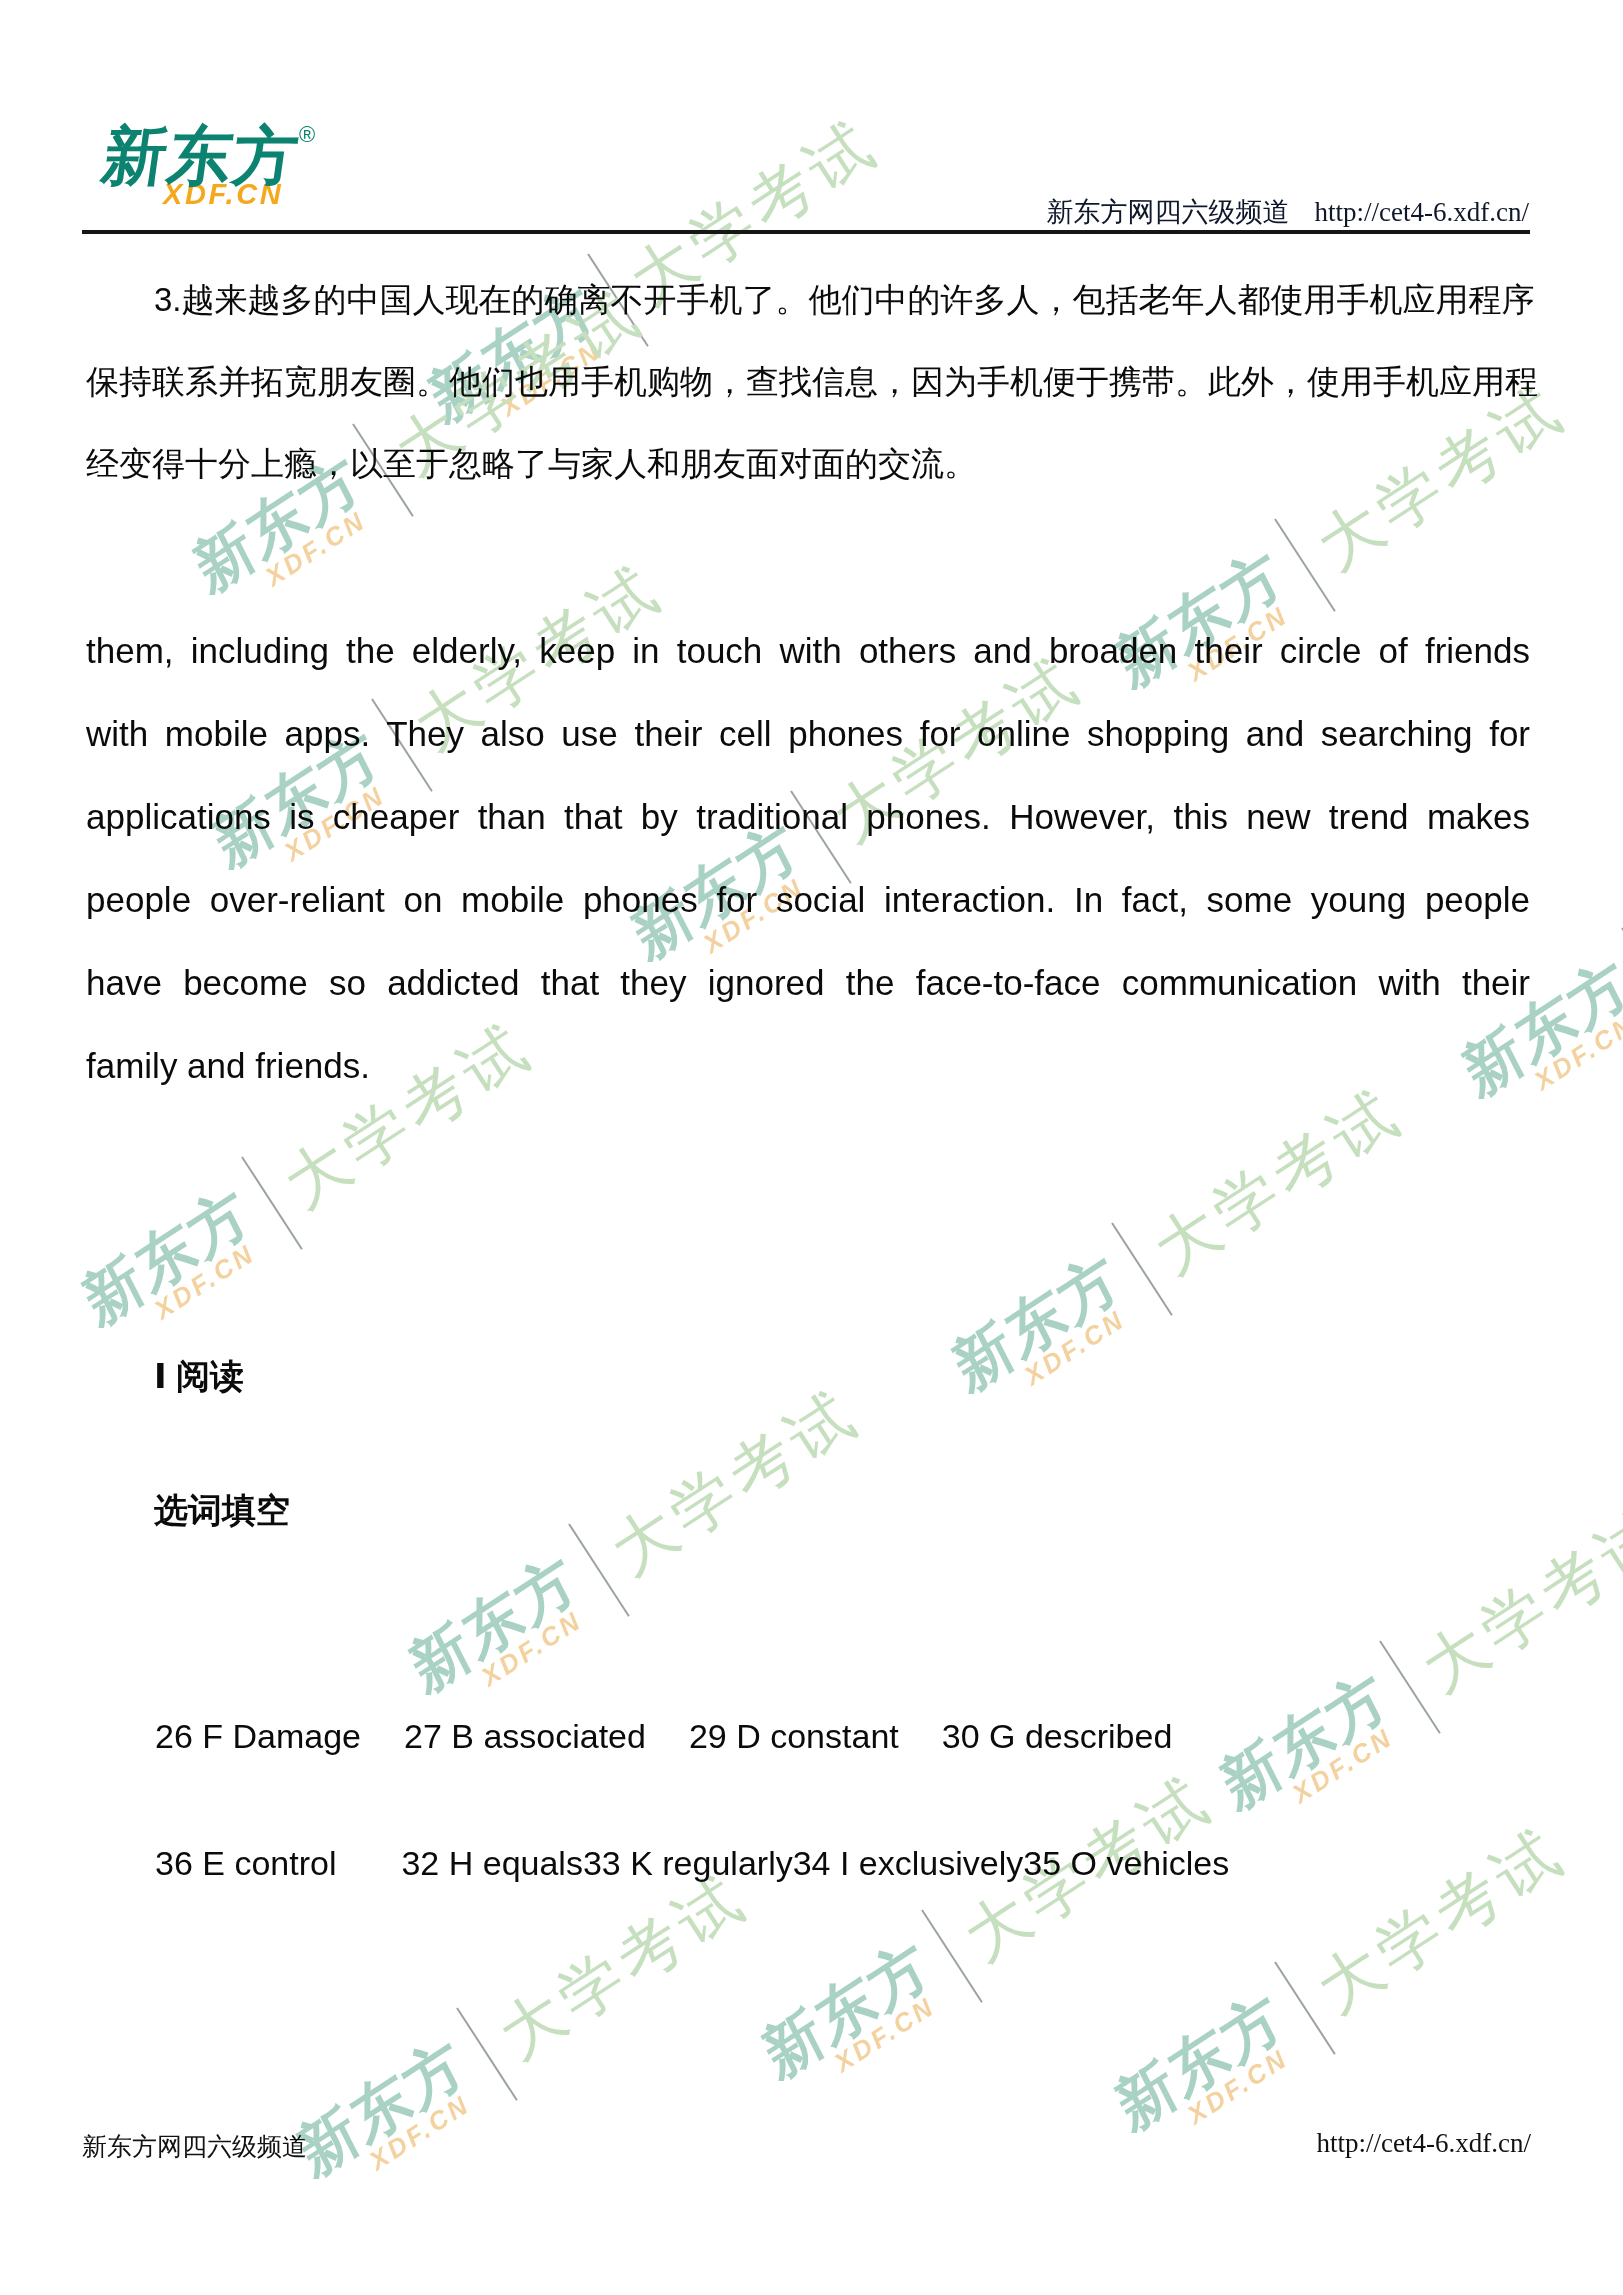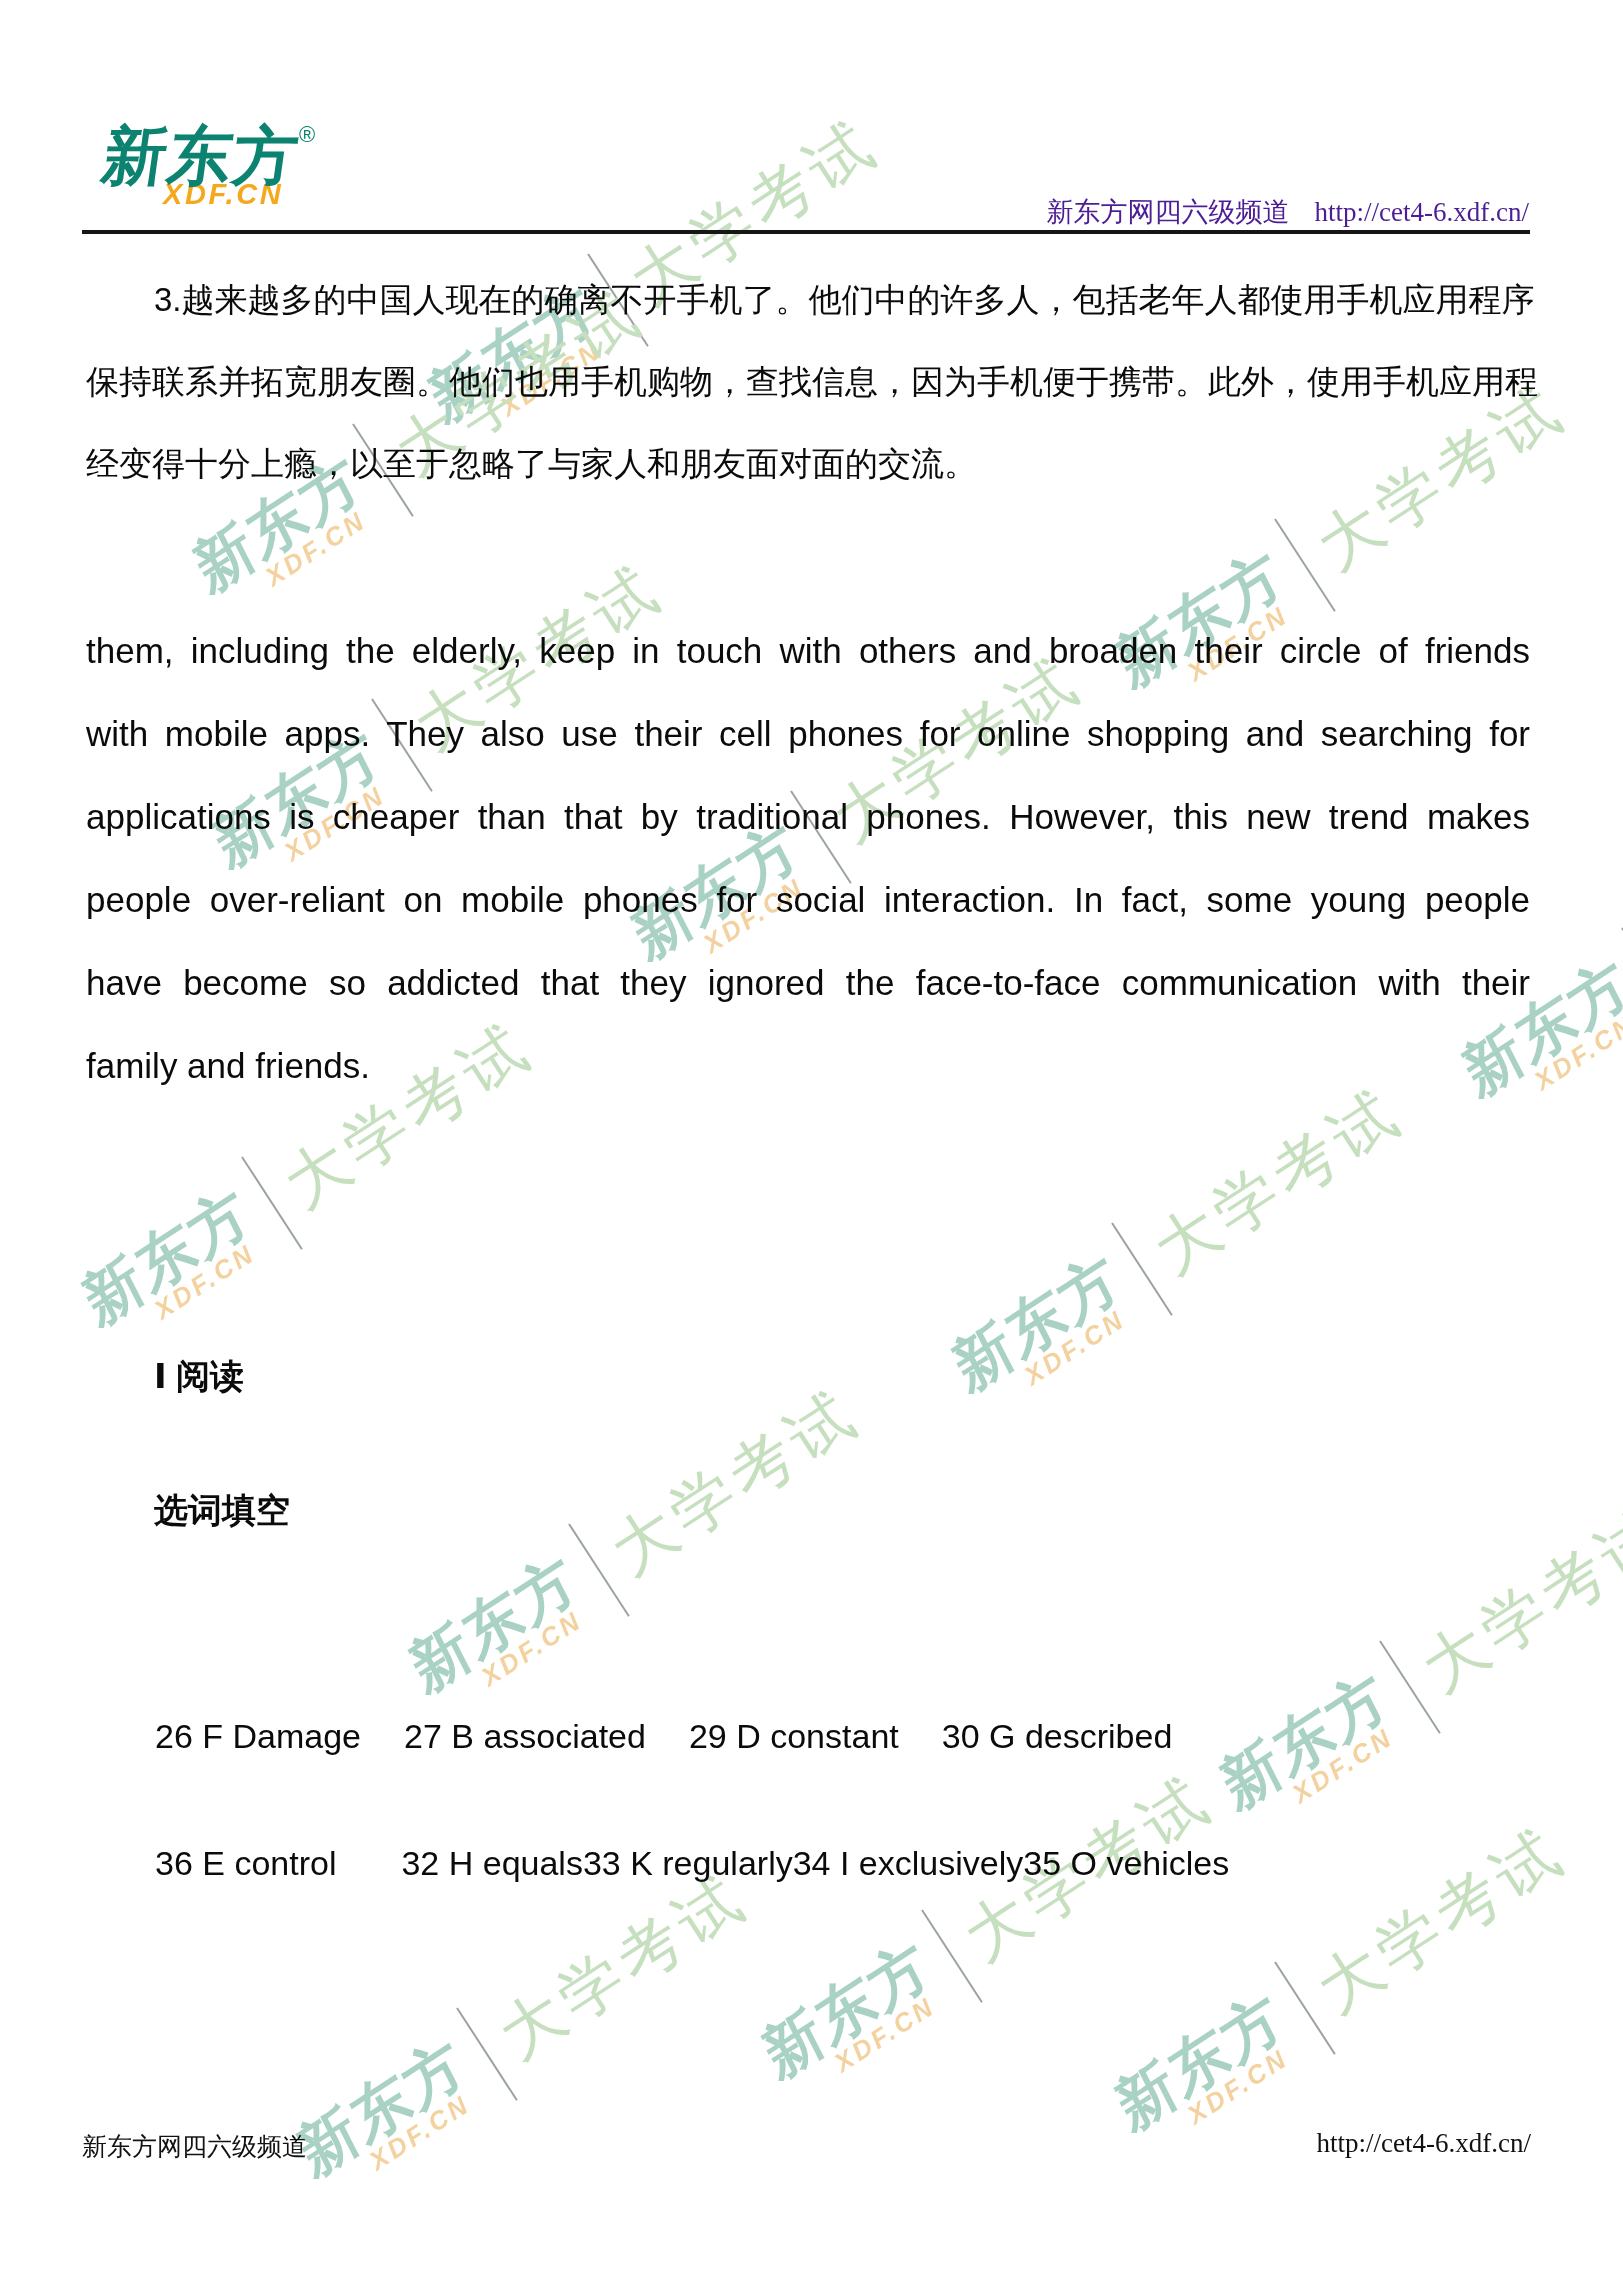--- a/index.html
+++ b/index.html
@@ -38,21 +38,21 @@
     transform:skewX(-8deg);display:inline-block;letter-spacing:1.3px;
   }
   .logo-reg{font-size:22px;color:#0c8370;vertical-align:top;line-height:1;}
   .logo-domain{
     font-size:29px;font-weight:700;font-style:italic;color:#f5a81c;
     letter-spacing:2.6px;margin:-7.9px 0 0 60px;line-height:1;
   }
   #header-right{
     position:absolute;right:94px;top:194px;z-index:2;
     font-family:"Liberation Serif","DejaVu Serif",serif;
-    font-size:27px;color:#4c1d95;white-space:nowrap;
+    font-size:27px;color:#0f172a;white-space:nowrap;
   }
   #header-right .hdr-channel{margin-right:25px;}
   #top-rule{
     position:absolute;left:82px;top:230px;width:1448px;height:3.9px;
     background:#161616;z-index:2;
   }
   
   .para{position:absolute;left:86px;width:1444px;z-index:1;}
   .cn-line{
     height:82px;line-height:82px;font-size:33px;

